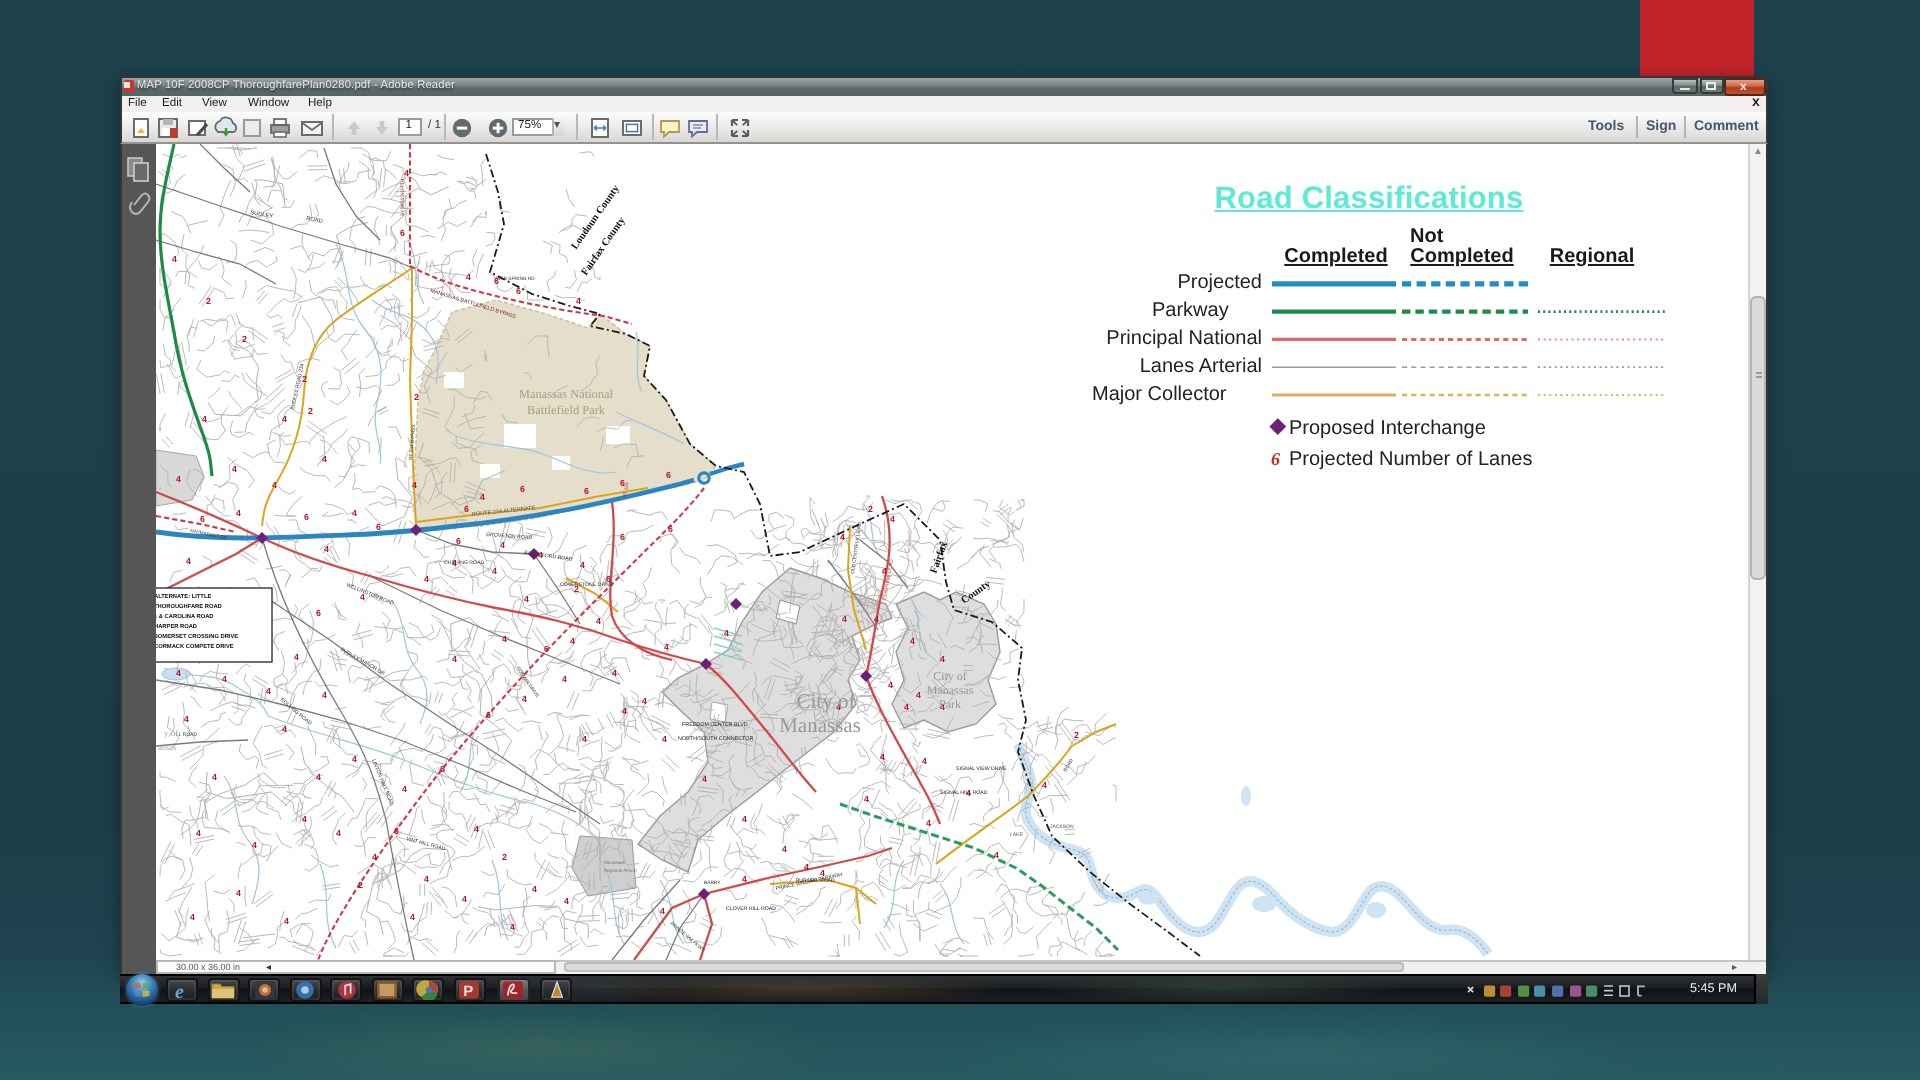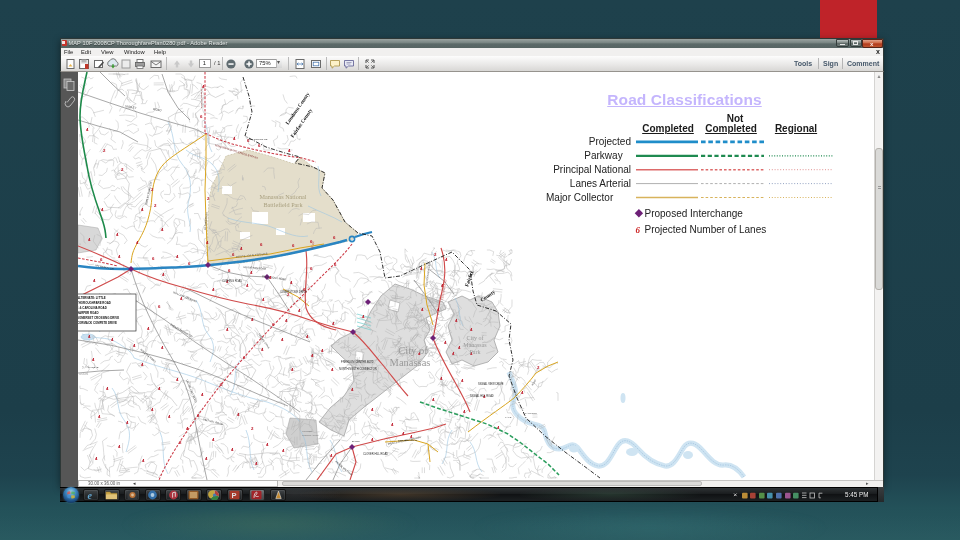--- a/index.html
+++ b/index.html
@@ -453,27 +453,27 @@
 <text x="77" y="299">ALTERNATE:  LITTLE</text>
 <text x="77" y="304">THOROUGHFARE ROAD</text>
 <text x="77" y="309">1 &amp; CAROLINA ROAD</text>
 <text x="77" y="314">HARPER ROAD</text>
 <text x="77" y="319">SOMERSET CROSSING DRIVE</text>
 <text x="77" y="324">CORMACK COMPETE DRIVE</text>
 </g>
 </svg>
 
 <div style="position:absolute;left:580px;top:88px;width:280px;font-family:'Liberation Sans',sans-serif">
- <div style="position:absolute;left:0px;top:3px;width:209px;text-align:center;font-size:15.5px;font-weight:bold;color:#c4b5fd;text-decoration:underline;letter-spacing:0.1px">Road Classifications</div>
- <div style="position:absolute;left:125px;top:24.5px;width:60px;text-align:center;font-size:10px;font-weight:bold;color:#1a1a1a">Not</div>
+ <div style="position:absolute;left:0px;top:3px;width:209px;text-align:center;font-size:15.5px;font-weight:bold;color:#5eead4;text-decoration:underline;letter-spacing:0.1px">Road Classifications</div>
+ <div style="position:absolute;left:125px;top:24.5px;width:60px;text-align:left;font-size:10px;font-weight:bold;color:#1a1a1a">Not</div>
  <div style="position:absolute;left:56px;top:34.5px;width:64px;text-align:center;font-size:10px;font-weight:bold;color:#1a1a1a;text-decoration:underline">Completed</div>
  <div style="position:absolute;left:119px;top:34.5px;width:64px;text-align:center;font-size:10px;font-weight:bold;color:#1a1a1a;text-decoration:underline">Completed</div>
  <div style="position:absolute;left:186px;top:34.5px;width:60px;text-align:center;font-size:10px;font-weight:bold;color:#1a1a1a;text-decoration:underline">Regional</div>
  <div style="position:absolute;left:-4px;top:48px;width:55px;text-align:right;font-size:10px;color:#222">Projected</div>
- <div style="position:absolute;left:-4px;top:61.9px;width:55px;text-align:center;font-size:10px;color:#222">Parkway</div>
+ <div style="position:absolute;left:-4px;top:61.9px;width:55px;text-align:left;font-size:10px;color:#222">Parkway</div>
  <div style="position:absolute;left:-36px;top:75.8px;width:87px;text-align:right;font-size:10px;color:#222">Principal National</div>
  <div style="position:absolute;left:-28px;top:89.7px;width:79px;text-align:right;font-size:10px;color:#222">Lanes Arterial</div>
  <div style="position:absolute;left:-34px;top:103.6px;width:85px;font-size:10px;color:#222">Major Collector</div>
  <svg style="position:absolute;left:54px;top:48px" width="216" height="150" viewBox="0 0 216 150">
   <g fill="none">
    <path d="M2,5.9 H64" stroke="#1f8dc9" stroke-width="2.6"></path>
    <path d="M67,5.9 H130" stroke="#1f8dc9" stroke-width="2.6" stroke-dasharray="4.6 2.7"></path>
    <path d="M2,19.8 H64" stroke="#1e8a50" stroke-width="2.2"></path>
    <path d="M67,19.8 H130" stroke="#1e8a50" stroke-width="2.2" stroke-dasharray="4.2 2.5"></path>
    <path d="M135,19.8 H199" stroke="#1e8a50" stroke-width="1.3" stroke-dasharray="1 1.6"></path>

